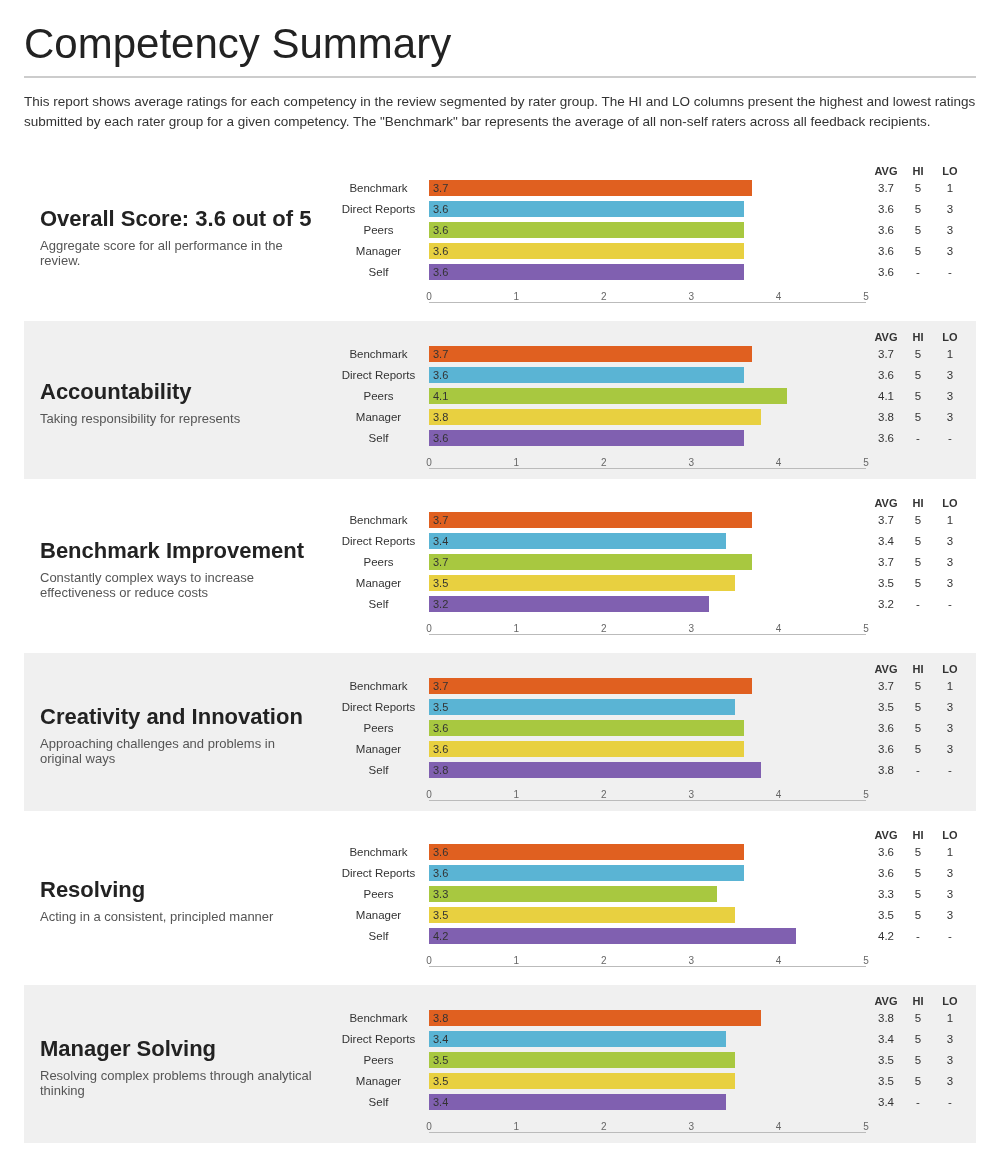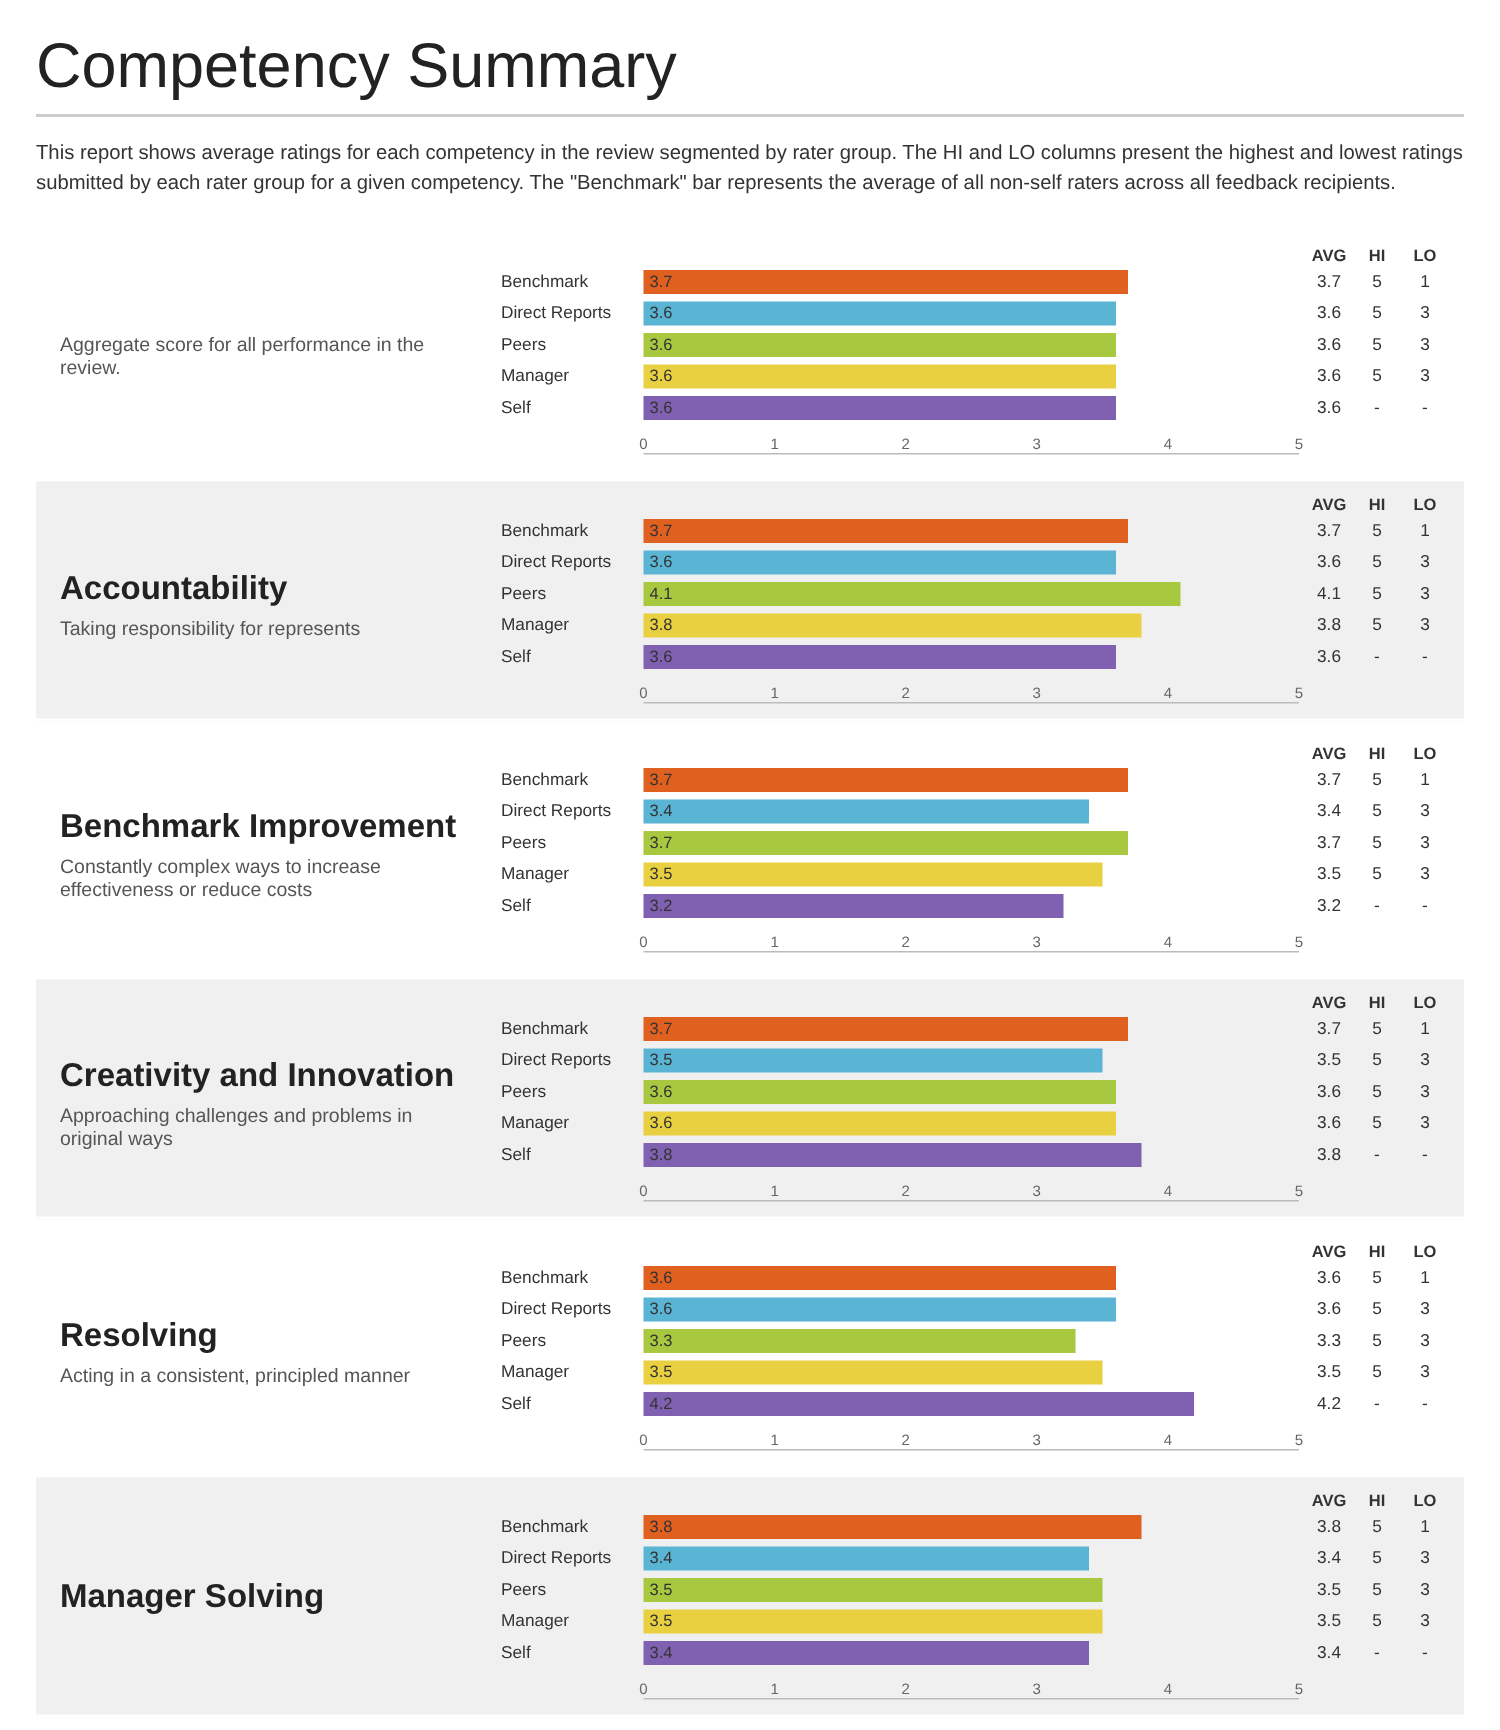--- a/index.html
+++ b/index.html
@@ -75,21 +75,21 @@
     }
     .bar-row {
       display: flex;
       align-items: center;
       margin-bottom: 2px;
       height: 19px;
     }
     .bar-label {
       font-size: 11.5px;
       color: #333;
-      text-align: left;
+      text-align: center;
       width: 95px;
       min-width: 95px;
       padding-right: 6px;
     }
     .bar-track {
       position: relative;
       height: 16px;
       flex: 1;
     }
     .bar-fill {
@@ -140,20 +140,21 @@
   </style>
 </head>
 <body>
 
 <h1>Competency Summary</h1>
 <p class="intro">This report shows average ratings for each competency in the review segmented by rater group. The HI and LO columns present the highest and lowest ratings submitted by each rater group for a given competency. The "Benchmark" bar represents the average of all non-self raters across all feedback recipients.</p>
 
 <div id="competencies-container">
     <div class="competency-row white-bg">
       <div class="left-panel">
+        <div class="comp-title">Overall Score: 3.6 out of 5</div>
         <div class="comp-subtitle">Aggregate score for all performance in the review.</div>
       </div>
       <div class="right-panel">
         <div style="display: flex; align-items: center; margin-bottom: 2px;">
           <div style="width: 95px; min-width: 95px;"></div>
           <div style="flex: 1 1 0%;"></div>
           <div style="display: flex; margin-left: 4px;">
             <div class="col-header">AVG</div>
             <div class="col-header">HI</div>
             <div class="col-header">LO</div>
@@ -615,20 +616,21 @@
             <span class="axis-tick-label" style="left: 80%; bottom: 1px; position: absolute; font-size: 10px; color: rgb(102, 102, 102); transform: translateX(-50%);">4</span>
             <span class="axis-tick-label" style="left: 100%; bottom: 1px; position: absolute; font-size: 10px; color: rgb(102, 102, 102); transform: translateX(-50%);">5</span>
           </div>
           <div style="display: flex; margin-left: 4px; width: 96px;"></div>
         </div>
       </div>
     </div>
     <div class="competency-row">
       <div class="left-panel">
         <div class="comp-title">Manager Solving</div>
+        <div class="comp-subtitle">Resolving complex problems through analytical thinking</div>
       </div>
       <div class="right-panel">
         <div style="display: flex; align-items: center; margin-bottom: 2px;">
           <div style="width: 95px; min-width: 95px;"></div>
           <div style="flex: 1 1 0%;"></div>
           <div style="display: flex; margin-left: 4px;">
             <div class="col-header">AVG</div>
             <div class="col-header">HI</div>
             <div class="col-header">LO</div>
           </div>

